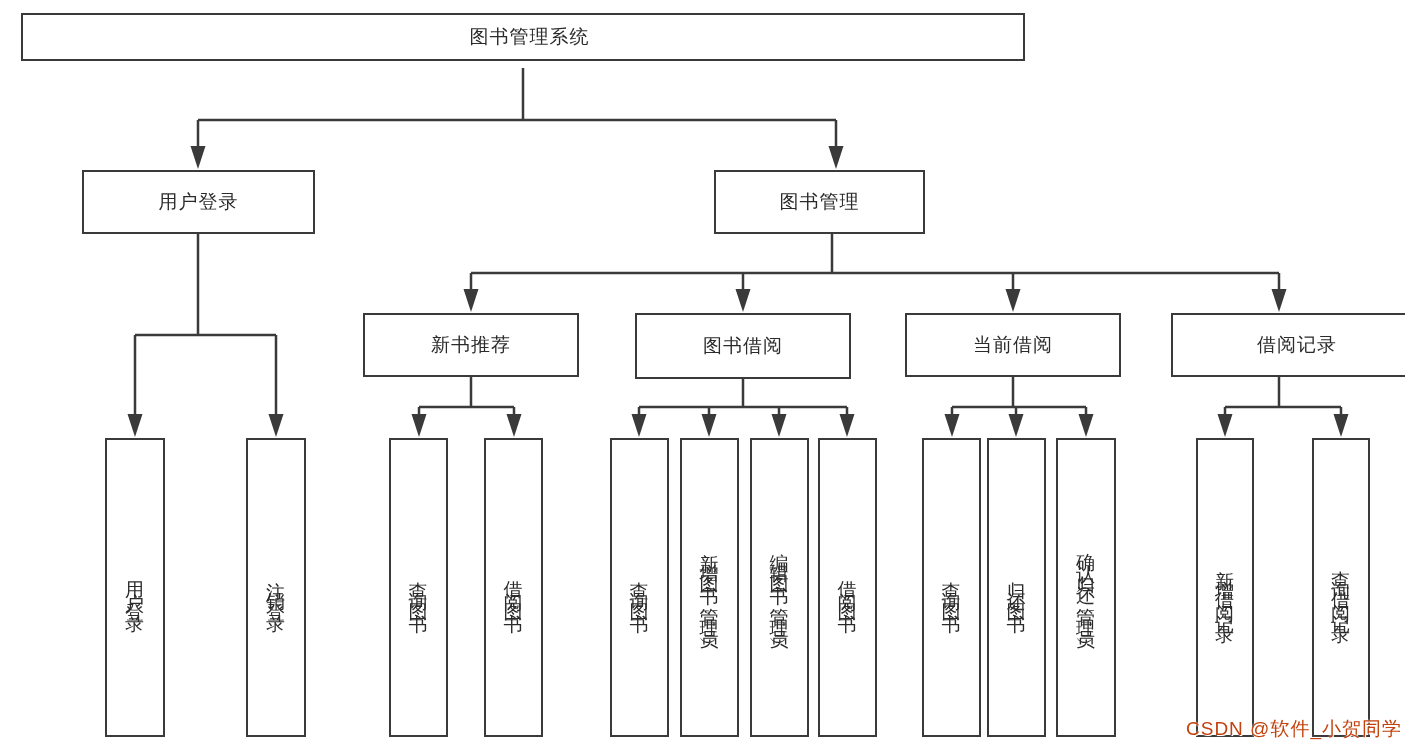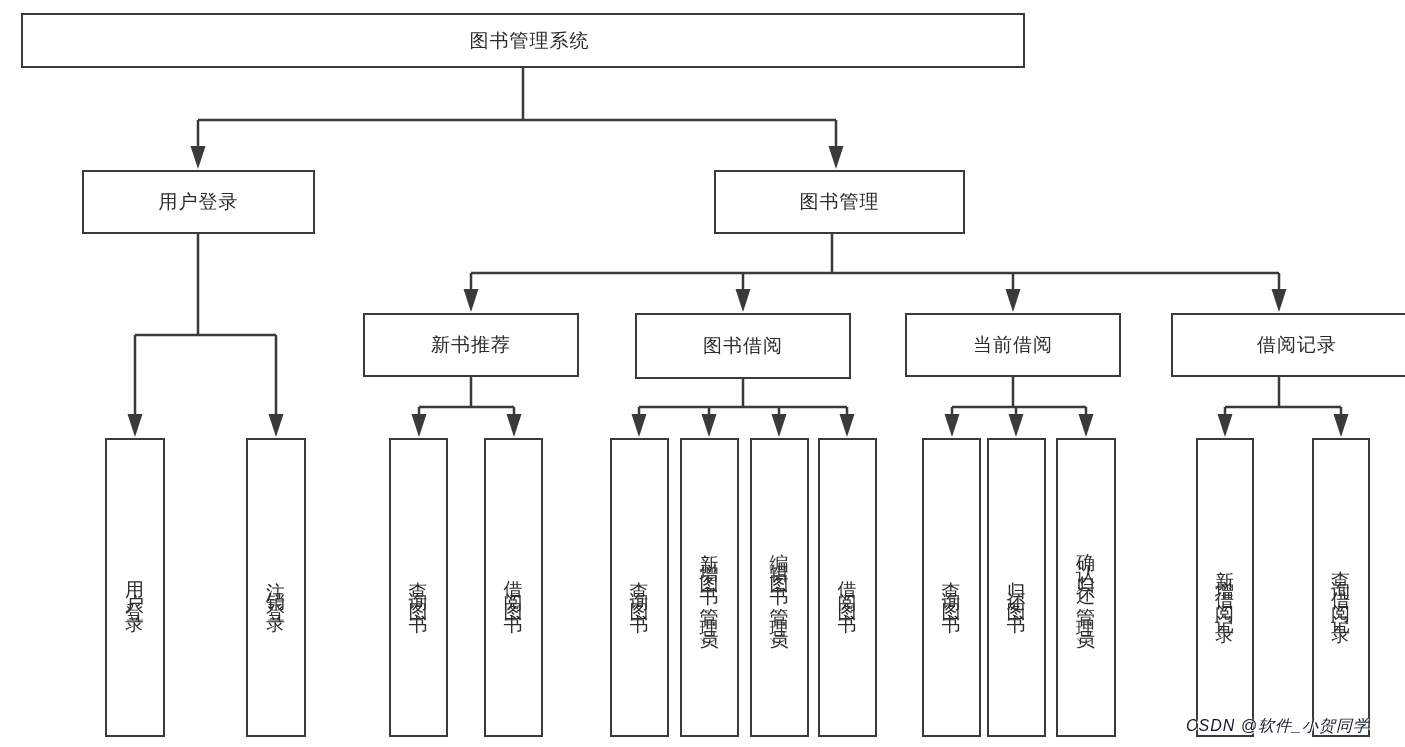--- a/index.html
+++ b/index.html
@@ -40,23 +40,23 @@
   .leaf {
     top: 438px;
     height: 299px;
     writing-mode: vertical-rl;
     text-orientation: mixed;
     letter-spacing: 11px;
     white-space: normal;
     line-height: 1;
   }
   
-  .n-root  { left: 21px;  top: 13px;  width: 1004px; height: 55px; padding-left: 13px; }
+  .n-root  { left: 21px;  top: 13px;  width: 1004px; height: 48px; padding-left: 13px; }
   .n-user  { left: 82px;  top: 170px; width: 233px;  height: 64px; }
-  .n-mgmt  { left: 714px; top: 170px; width: 251px;  height: 64px; }
+  .n-mgmt  { left: 714px; top: 170px; width: 211px;  height: 64px; }
   .n-l3a   { left: 363px; top: 313px; width: 216px;  height: 64px; text-align: center; }
   .n-l3b   { left: 635px; top: 313px; width: 216px;  height: 66px; }
   .n-l3c   { left: 905px; top: 313px; width: 216px;  height: 64px; }
   .n-l3d   { left: 1171px;top: 313px; width: 252px;  height: 64px; }
   
   .lf-g1a { left: 105px;  width: 60px; }
   .lf-g1b { left: 246px;  width: 60px; }
   .lf-g2a { left: 389px;  width: 59px; }
   .lf-g2b { left: 484px;  width: 59px; }
   .lf-g3a { left: 610px;  width: 59px; }
@@ -65,27 +65,26 @@
   .lf-g3d { left: 818px;  width: 59px; }
   .lf-g4a { left: 922px;  width: 59px; }
   .lf-g4b { left: 987px;  width: 59px; }
   .lf-g4c { left: 1056px; width: 60px; }
   .lf-g5a { left: 1196px; width: 58px; }
   .lf-g5b { left: 1312px; width: 58px; }
   .watermark {
     position: absolute;
     left: 1186px;
     top: 716px;
-    font-size: 16px;
-    color: #0f172a;
+    font-size: 19px;
+    color: #c2410c;
     letter-spacing: 1px;
     text-shadow: 0 0 2px #ffffff, 1px 1px 0 #ffffff;
     z-index: 5;
     white-space: nowrap;
-    font-style: italic;
   }
 </style>
 </head>
 <body>
 
 <div class="canvas">
 
   <svg class="connectors" viewBox="0 0 1405 747" xmlns="http://www.w3.org/2000/svg">
     <g stroke="#3a3a3a" stroke-width="2.5" fill="none">
 

